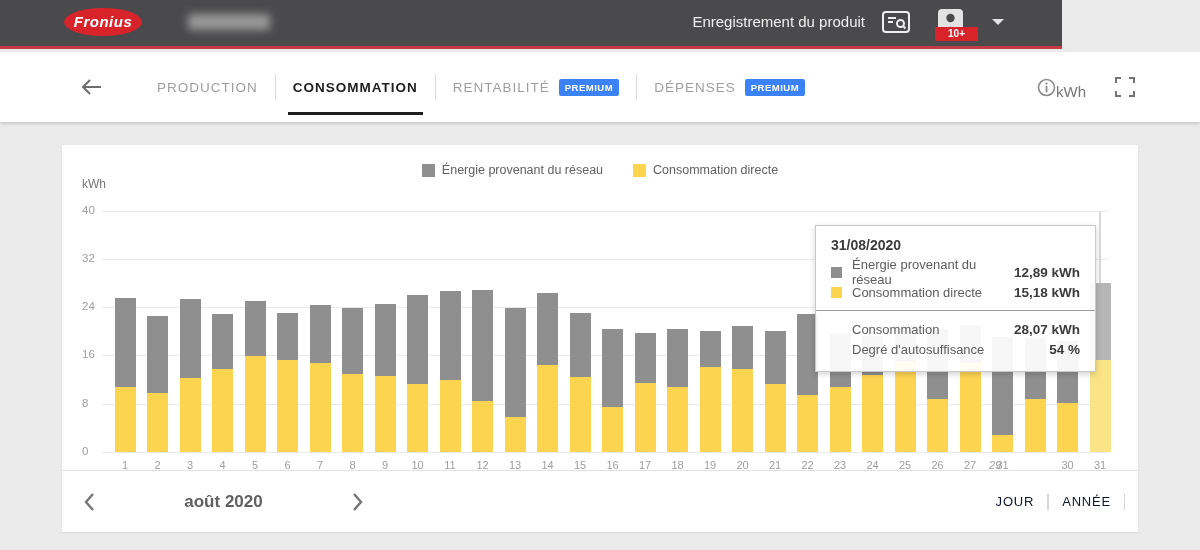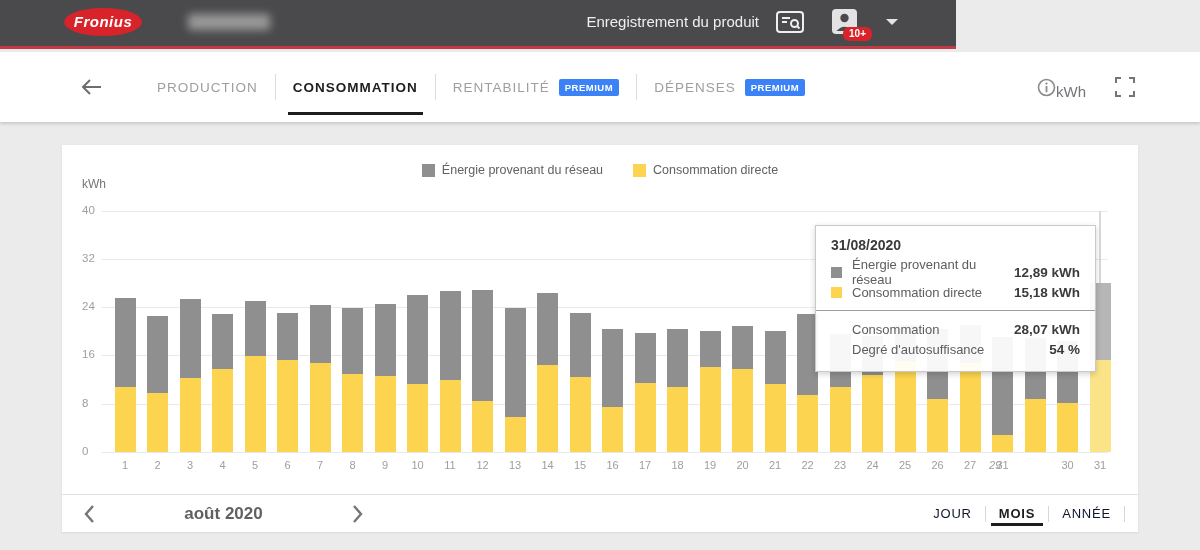--- a/index.html
+++ b/index.html
@@ -5,42 +5,42 @@
   * { margin:0; padding:0; box-sizing:border-box; }
   html,body { width:1200px; height:550px; }
   body {
     font-family:"Liberation Sans", sans-serif;
     background:#ebebeb;
     position:relative;
     overflow:hidden;
   }
   
   .topbar {
-    position:absolute; top:0; left:0; width:956px; height:49px;
+    position:absolute; top:0; left:0; width:1062px; height:49px;
     background:#4a4a4c; border-bottom:3px solid #c23a44;
     display:flex; align-items:center; padding:0 58px 3px 64px;
   }
   .logo {
     width:78px; height:28px; background:#d8232a; border-radius:50%;
     display:flex; align-items:center; justify-content:center;
     color:#fff; font-weight:bold; font-style:italic; font-size:15px;
     letter-spacing:.5px; cursor:pointer; flex:0 0 auto;
   }
   .site-blur {
     width:82px; height:16px; margin-left:46px; border-radius:3px;
     background:#a6a6a6; filter:blur(4px); opacity:.85;
   }
   .topbar-spacer { flex:1; }
   .reg-label { color:#efefef; font-size:15px; margin-right:16px; }
   .icon-btn { cursor:pointer; display:flex; align-items:center; }
   .person-wrap { position:relative; margin-left:26px; }
   .notif-badge {
     position:absolute; right:-14px; bottom:-6px;
     background:#d8232a; color:#fff; font-size:10px; font-weight:bold;
-    border-radius:6px; padding:2px 6px; line-height:1;
+    border-radius:1px; padding:2px 13px; line-height:1;
   }
   .caret-down {
     margin-left:28px; width:0; height:0;
     border-left:6px solid transparent; border-right:6px solid transparent;
     border-top:6px solid #e4e4e4; cursor:pointer;
   }
   
   .navbar {
     position:absolute; top:52px; left:0; width:1200px; height:70px;
     background:#fff; box-shadow:0 2px 3px rgba(0,0,0,.14);
@@ -95,21 +95,21 @@
   }
   .tooltip-title { font-size:14px; font-weight:bold; color:#3b3b3b; margin-bottom:9px; }
   .tt-row { display:flex; align-items:center; height:20px; }
   .tt-swatch { width:11px; height:11px; margin-right:10px; flex:0 0 auto; }
   .tt-label { flex:1; }
   .tt-value { font-weight:bold; color:#3b3b3b; font-size:13.5px; white-space:nowrap; }
   .tt-divider { border-top:1px solid #9c9c9c; margin:8px -15px 8px -15px; }
   .tt-row.summary .tt-label { padding-left:21px; }
   
   .card-footer {
-    position:absolute; left:0; bottom:0; width:100%; height:38px;
+    position:absolute; left:0; bottom:0; width:100%; height:62px;
     border-top:1px solid #e2e2e2; display:flex; align-items:center;
     padding:0 13px 0 20px;
   }
   .chev { cursor:pointer; display:flex; align-items:center; }
   .period-label {
     width:255px; text-align:center; font-size:17px; font-weight:bold;
     color:#606060; cursor:pointer;
   }
   .footer-spacer { flex:1; }
   .range-tabs { display:flex; align-items:center; height:100%; }
@@ -416,19 +416,18 @@
     <span class="period-label">août 2020</span>
     <span class="chev">
       <svg width="14" height="20" viewBox="0 0 14 20">
           <polyline points="3,2 10,10 3,18" fill="none" stroke="#757575" stroke-width="2.4"></polyline>
         </svg>
     </span>
     <span class="footer-spacer"></span>
     <div class="range-tabs" id="range-tabs">
         <div class="range-tab">JOUR</div>
         <span class="range-divider"></span>
-        <div class="range-tab active">MOIS</div>
         <span class="range-divider"></span>
         <div class="range-tab">ANNÉE</div>
         <span class="range-divider"></span>
       </div>
   </div>
 </div>
 
 </body></html>

